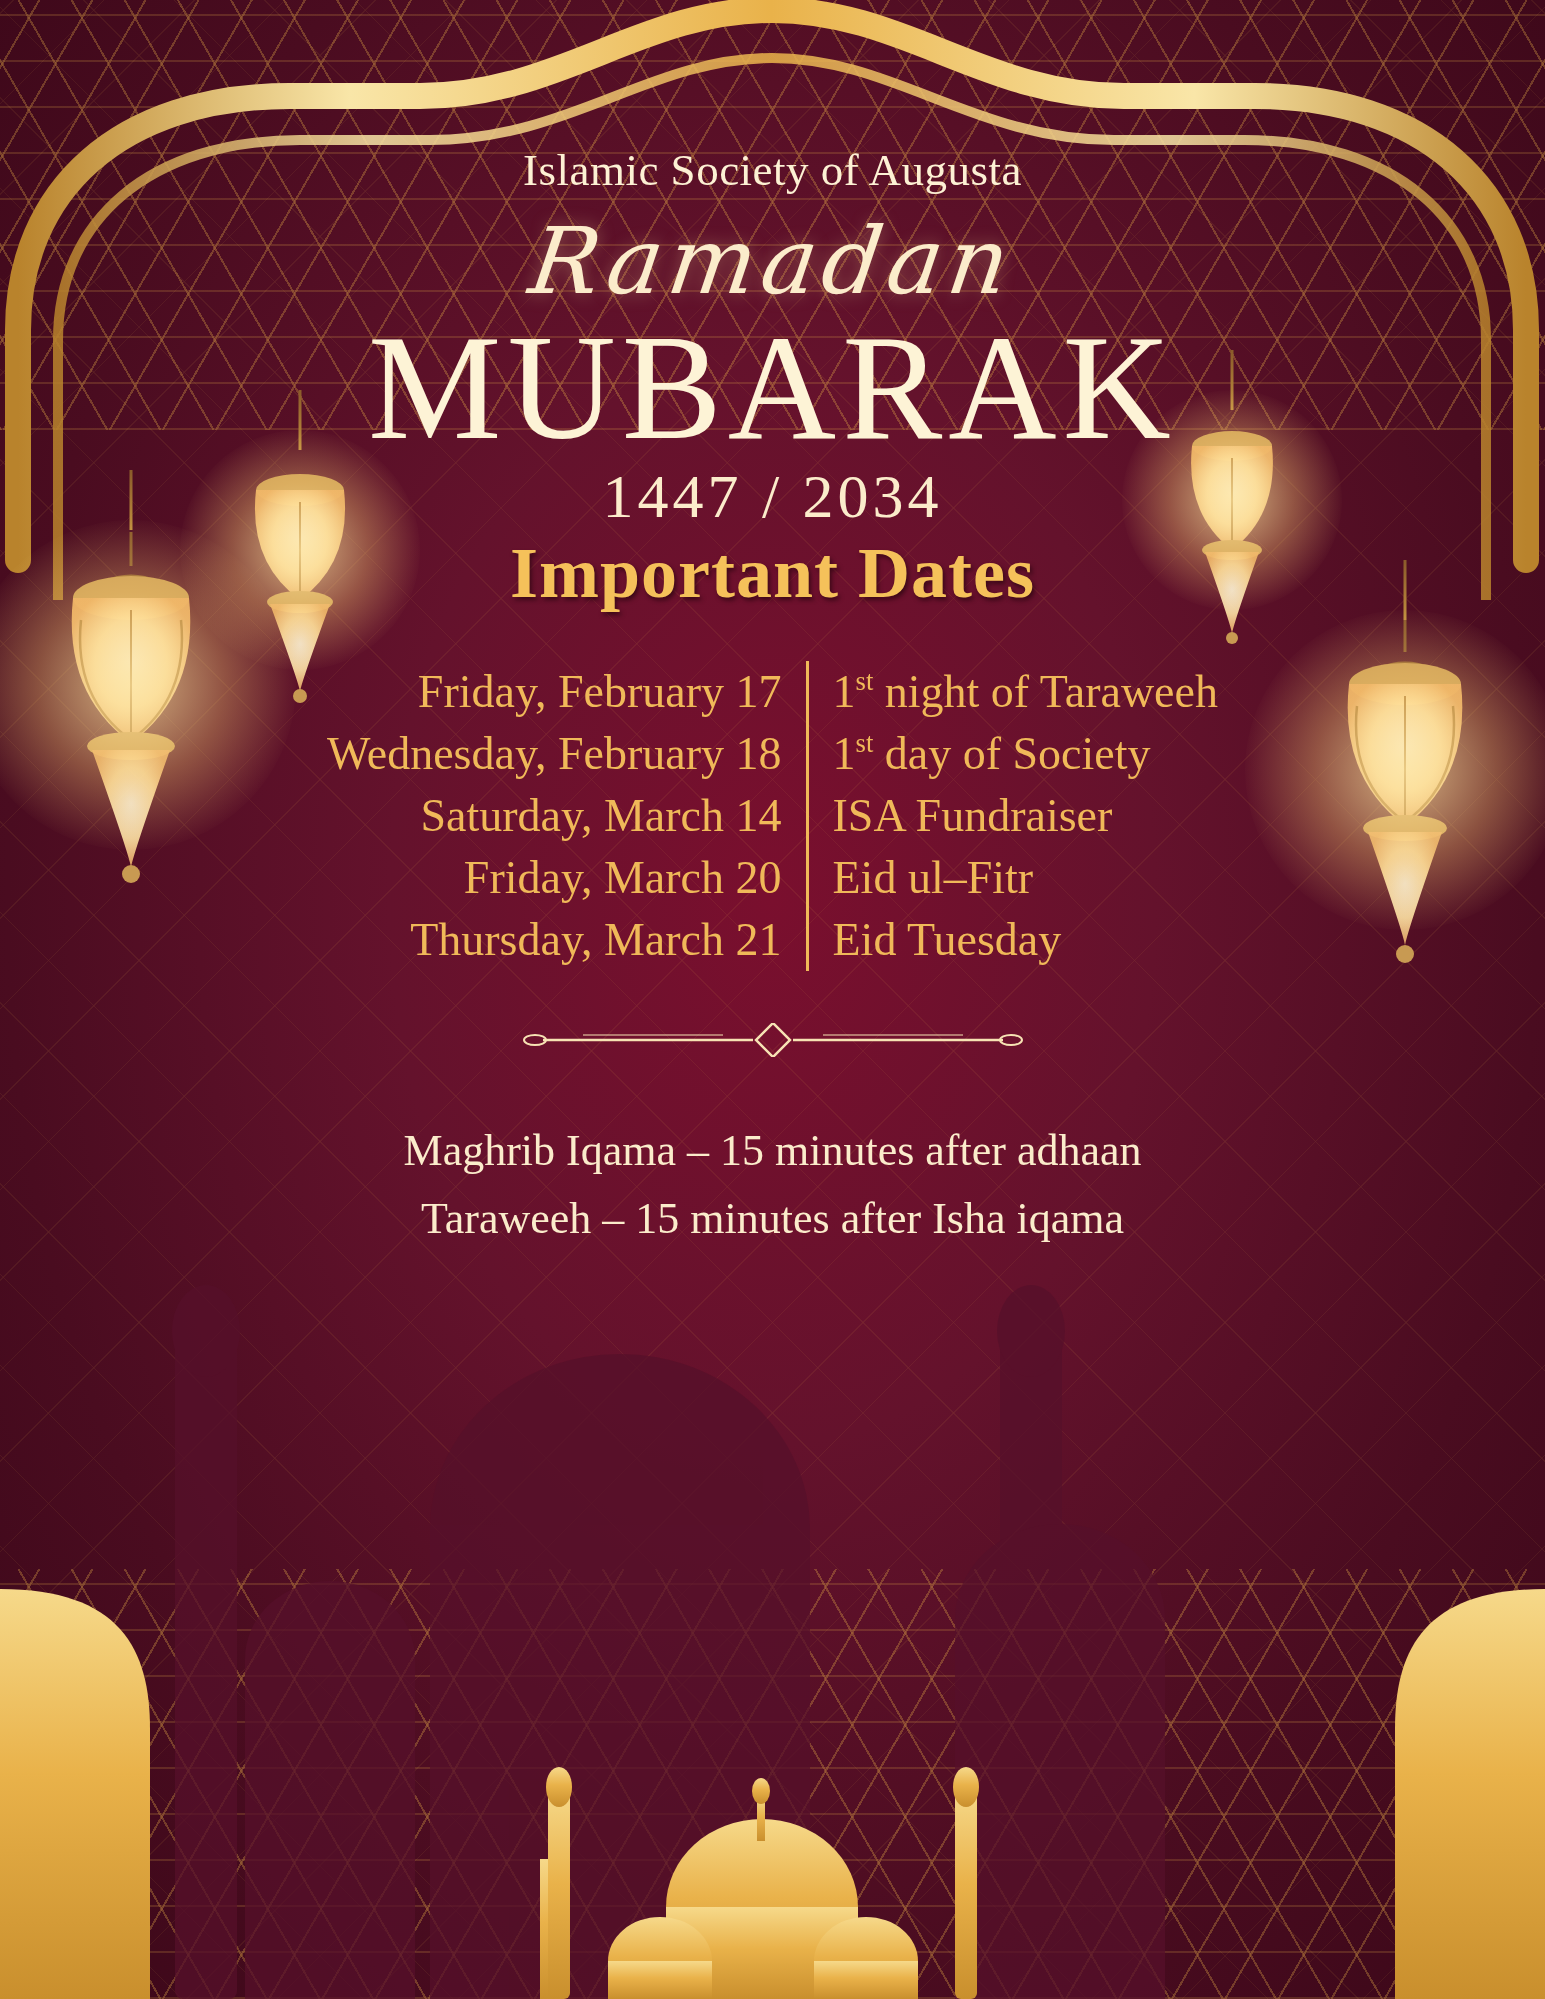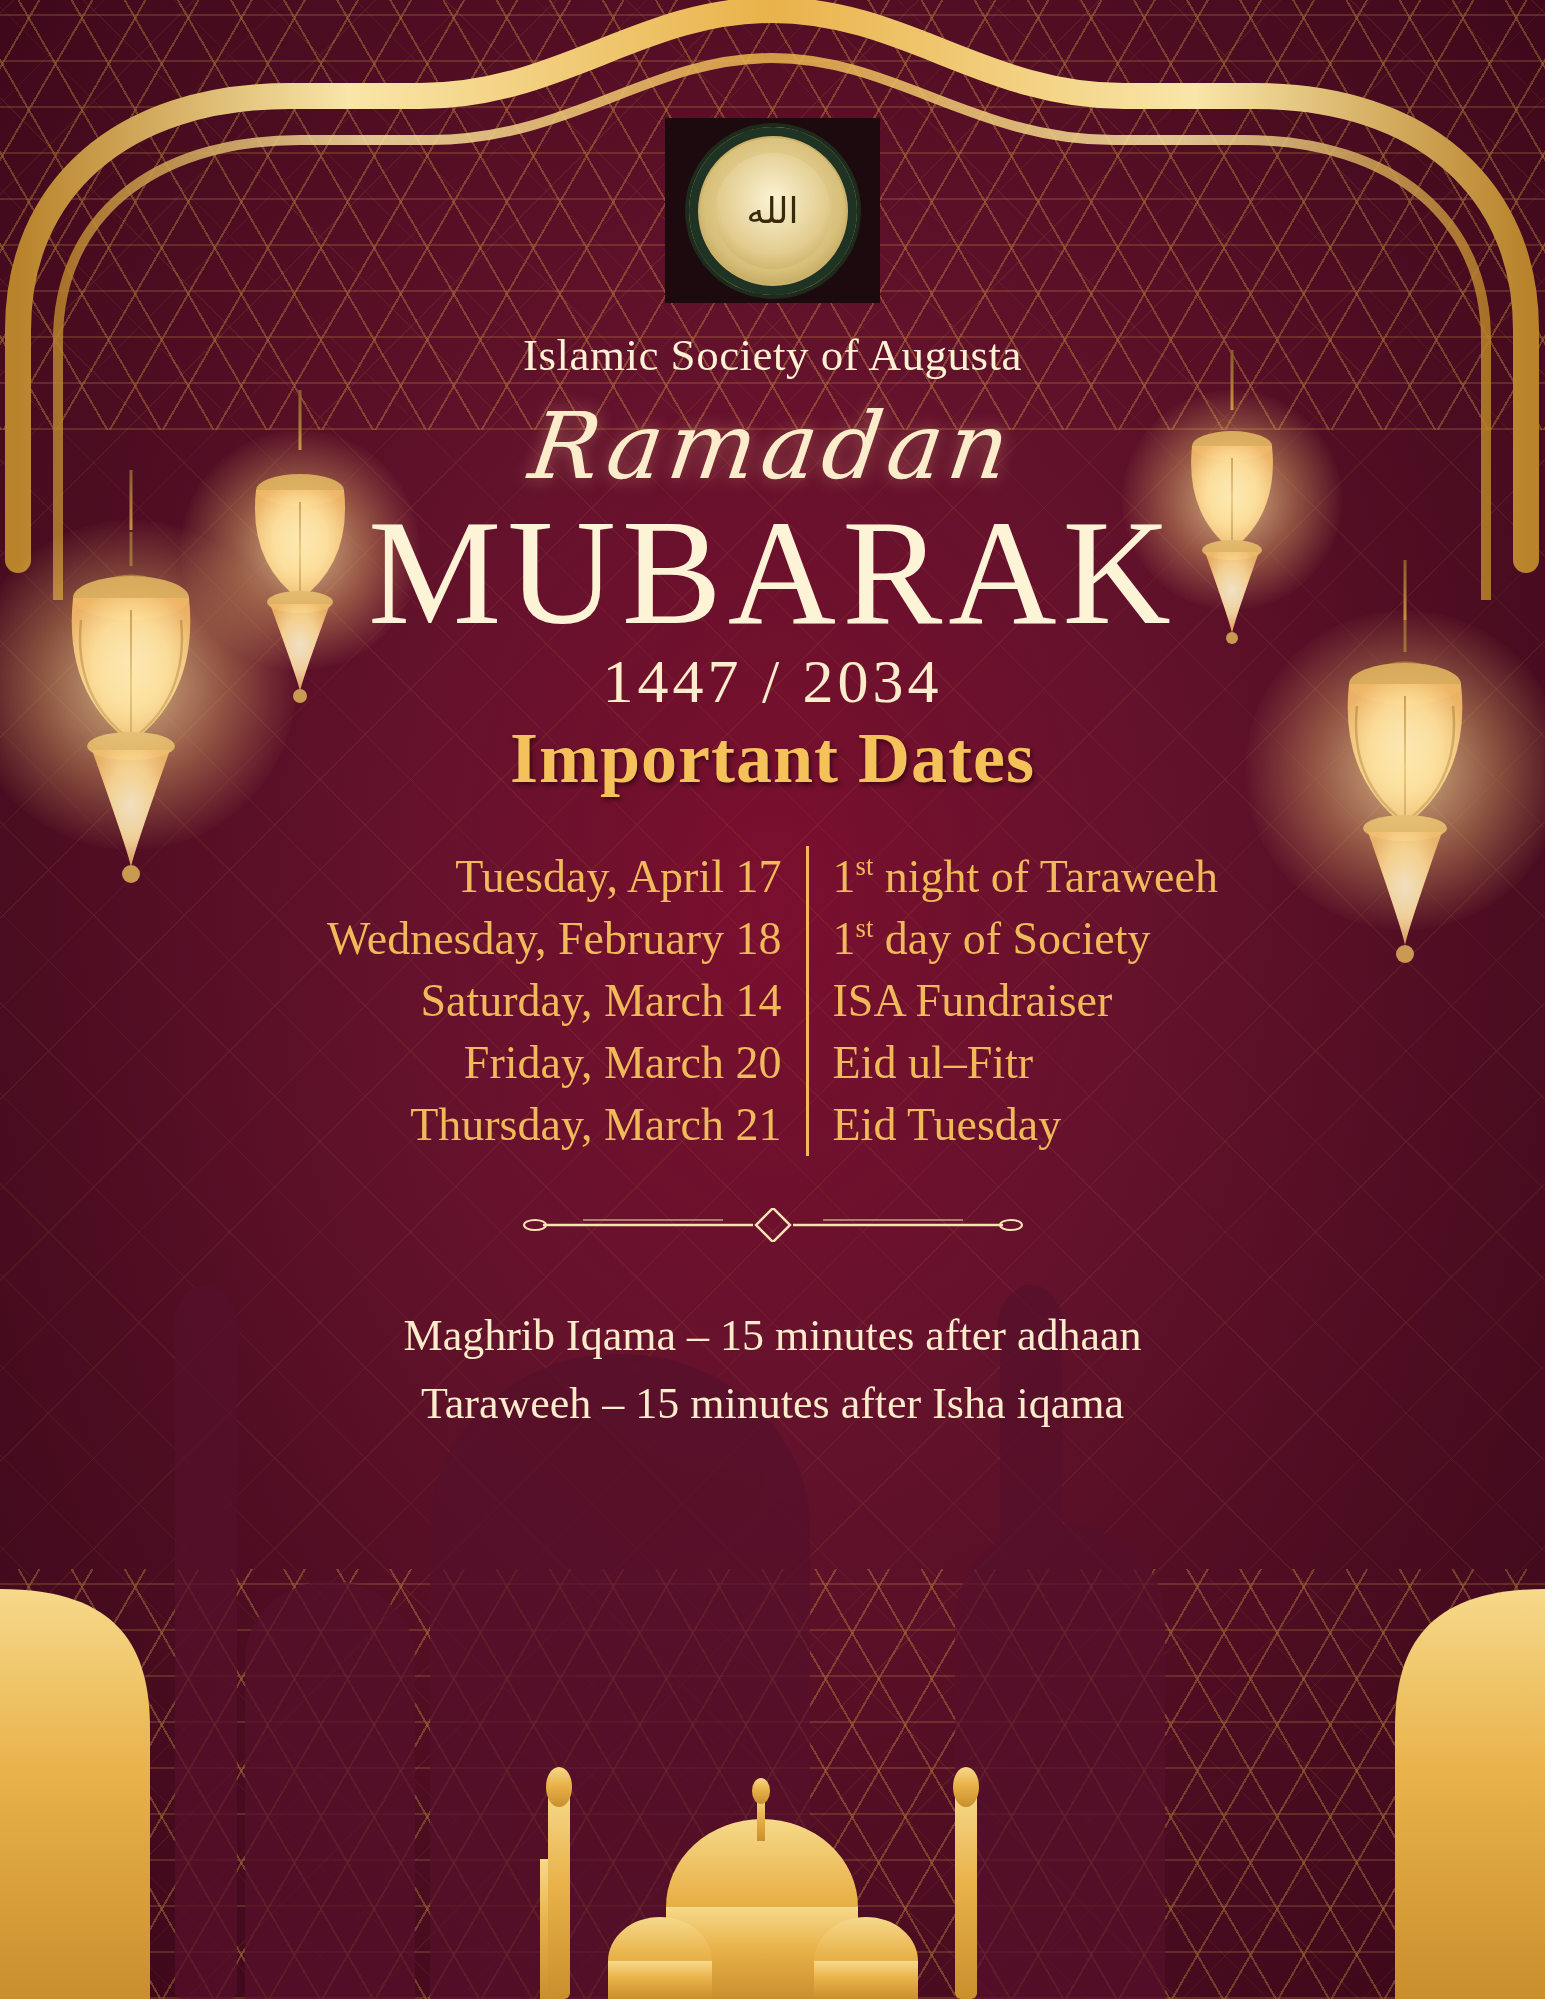--- a/index.html
+++ b/index.html
@@ -349,41 +349,35 @@
       <path d="M72,146 q-8,76 48,116 q56,-40 48,-116" fill="none" stroke="#a77432" stroke-width="2.5"></path>
       <path d="M120,136 L120,264" stroke="#a77432" stroke-width="2"></path>
       <ellipse cx="120" cy="268" rx="42" ry="13" fill="#c89a52"></ellipse>
       <path d="M83,272 q37,106 37,114 q0,-8 37,-114 Z" fill="url(#lanternGlow1)" opacity=".9"></path>
       <circle cx="120" cy="394" r="9" fill="#c89a52"></circle>
     </svg>
   </div>
 
   <div class="content">
 
-    <div class="logo">
-      <div class="logo-circle">
-
-        <div class="logo-inner">الله</div>
-      </div>
-    </div>
 
     <div class="org-name">Islamic Society of Augusta</div>
 
     <div class="script-ramadan">Ramadan</div>
 
     <div class="mubarak">MUBARAK</div>
 
     <div class="years">1447 / 2034</div>
 
     <div class="important-dates">Important Dates</div>
 
     <table class="dates-table">
       <tbody>
         <tr>
-          <td class="date">Tuesday, April 17</td>
+          <td class="date">Friday, February 17</td>
           <td class="event"><span>1</span><sup>st</sup><span> night of Taraweeh</span></td>
         </tr>
         <tr>
           <td class="date">Wednesday, February 18</td>
           <td class="event"><span>1</span><sup>st</sup><span> day of Society</span></td>
         </tr>
         <tr>
           <td class="date">Saturday, March 14</td>
           <td class="event"><span>ISA Fundraiser</span></td>
         </tr>

